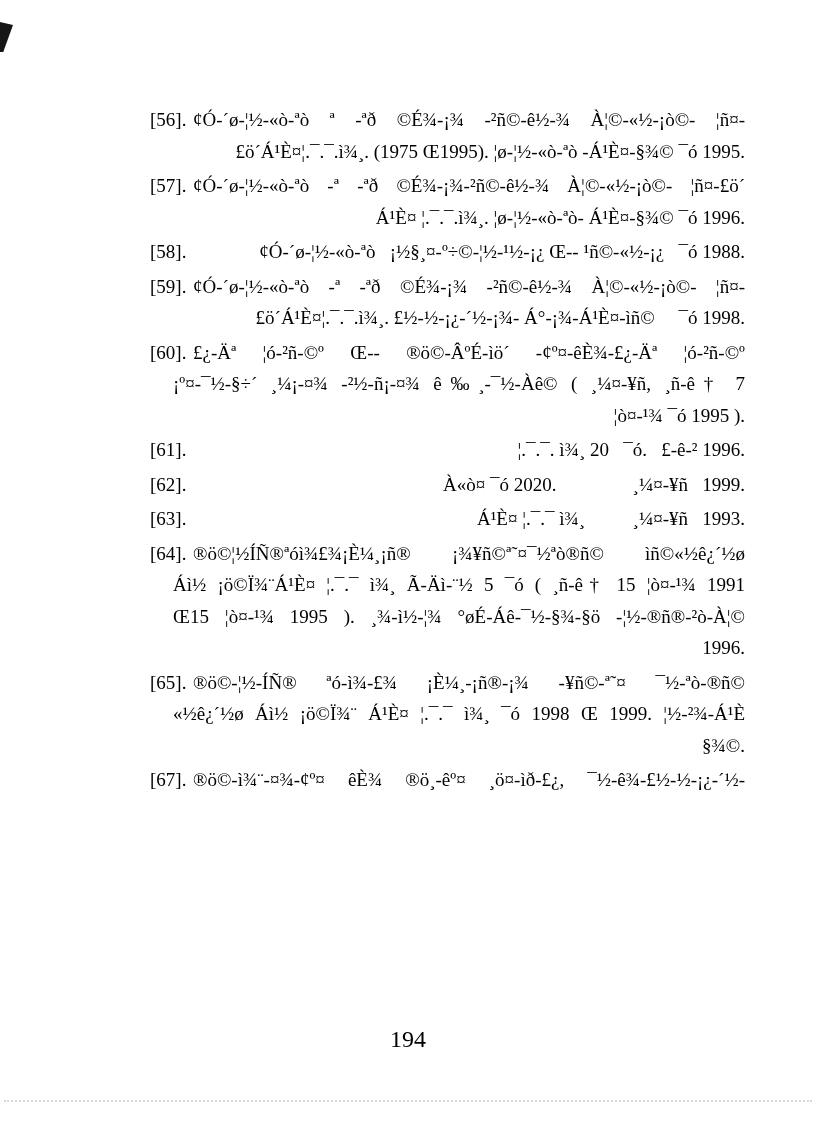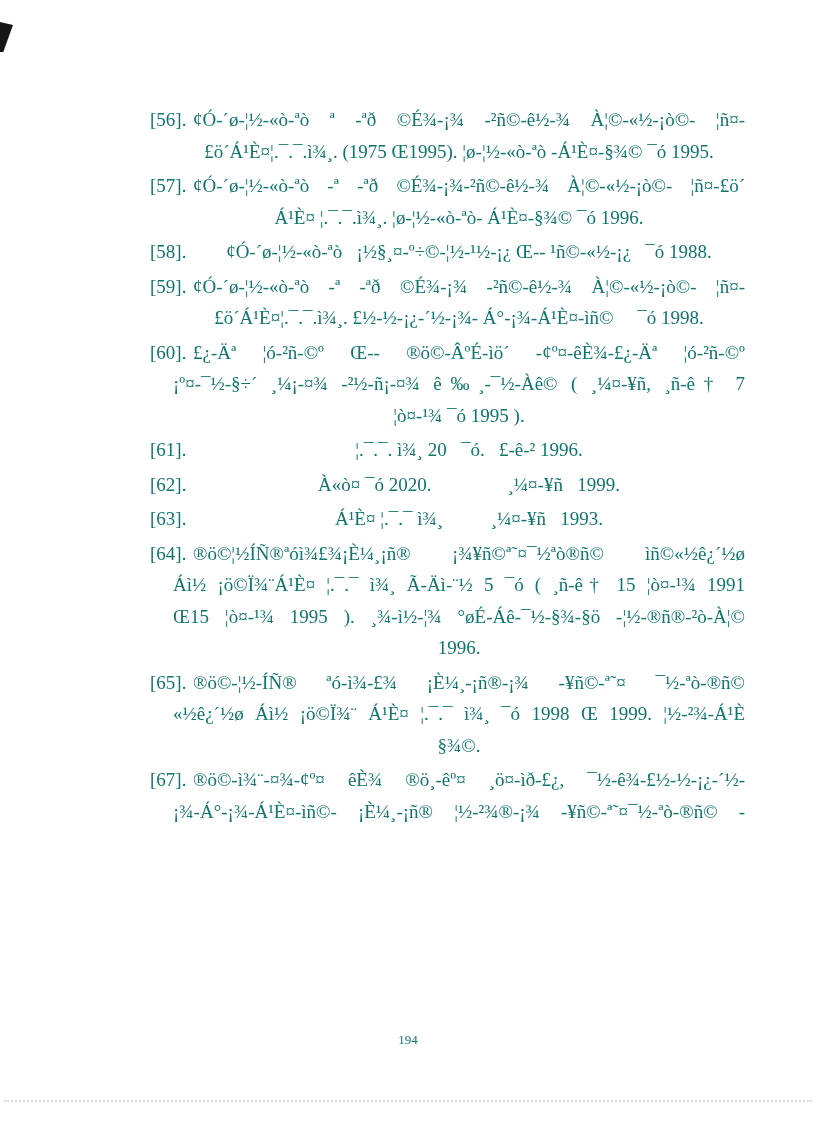--- a/index.html
+++ b/index.html
@@ -3,21 +3,21 @@
 <meta charset="utf-8">
 <style>
   html, body { margin: 0; padding: 0; background: #e8e8e8; }
   .page {
     position: relative;
     width: 816px;
     height: 1123px;
     margin: 0 auto;
     background: #ffffff;
     font-family: "Liberation Serif", "DejaVu Serif", serif;
-    color: #0f766e;
+    color: #000000;
     overflow: hidden;
   }
   .corner-mark {
     position: absolute;
     left: 0; top: 22px;
     width: 13px; height: 30px;
     background: #161616;
     clip-path: polygon(0 0, 100% 10%, 25% 100%, 0 100%);
   }
   .refs {
@@ -34,34 +34,34 @@
   .ref-num {
     position: absolute;
     left: 0; top: 0;
     line-height: 31.5px;
     font-size: 19px;
     white-space: nowrap;
   }
   .ref-line {
     font-size: 19px;
     line-height: 31.5px;
-    text-align: center;
+    text-align: right;
     overflow: hidden;
   }
   .ref-line.fill {
     text-align: justify;
     text-align-last: justify;
   }
   .ref-lines .ref-line:first-child { text-indent: 20px; }
   .page-number {
     position: absolute;
     left: 0; top: 1024px;
     width: 100%;
     text-align: center;
-    font-size: 13px;
+    font-size: 24px;
     line-height: 31.5px;
   }
   .scan-dots {
     position: absolute;
     left: 4px; top: 1100px;
     width: 808px; height: 0;
     border-top: 2px dotted #c9c9c9;
     opacity: 0.7;
   }
 </style>
@@ -150,20 +150,19 @@
           <div class="ref-line fill">«½ê¿´½ø Áì½ ¡ö©Ï¾¨ Á¹È¤ ¦.¯.¯ ì¾¸ ¯ó 1998 Œ 1999. ¦½-²¾-Á¹È</div>
           <div class="ref-line">§¾©.</div>
         </div>
     </div>
 
 
     <div class="ref">
       <span class="ref-num">[67].</span>
       <div class="ref-lines">
           <div class="ref-line fill">®ö©-ì¾¨-¤¾-¢º¤ êÈ¾ ®ö¸-êº¤ ¸ö¤-ìð-£¿, ¯½-ê¾-£½-½-¡¿-´½-</div>
-          <div class="ref-line fill">¡¾-Á°-¡¾-Á¹È¤-ìñ©- ¡È¼¸-¡ñ® ¦½-²¾®-¡¾ -¥ñ©-ª˜¤¯½-ªò-®ñ© -</div>
         </div>
     </div>
   </div>
 
   <div class="page-number">194</div>
   <div class="scan-dots"></div>
 </div>
 
 </body></html>

